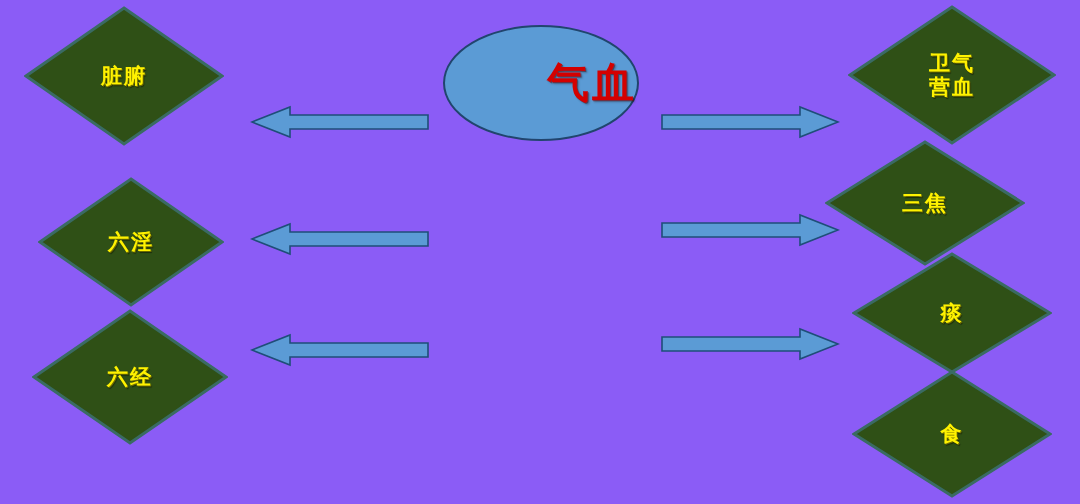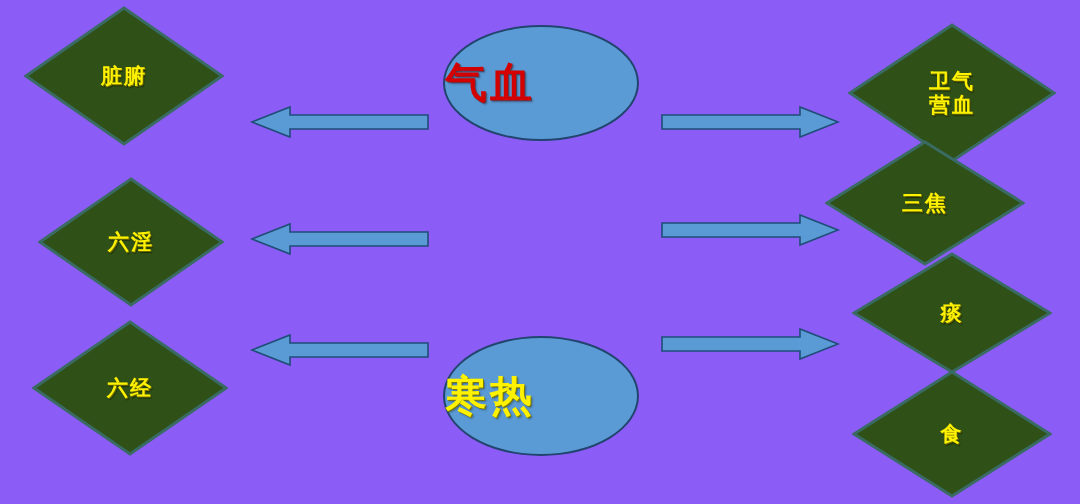--- a/index.html
+++ b/index.html
@@ -42,21 +42,21 @@
   }
 
   
   .ellipse {
     position: absolute;
     border-radius: 50%;
     background: #5b9bd5;
     border: 2px solid #21456e;
     display: flex;
     align-items: center;
-    justify-content: flex-start;
+    justify-content: flex-end;
     box-sizing: border-box;
   }
   .ellipse .elabel {
     font-weight: bold;
     letter-spacing: 3px;
     white-space: nowrap;
   }
   .elabel.red {
     color: #d40000;
     text-shadow: 1px 1px 0 rgba(90,0,0,0.45), 2px 2px 2px rgba(0,0,0,0.25);
@@ -83,38 +83,35 @@
     <div class="dlabel" style="font-size:21px;">脏腑</div>
   </div>
 
   <div class="diamond" style="left:38px; top:177px; width:186px; height:130px;">
     <svg class="shape" viewBox="0 0 186 130" preserveAspectRatio="none">
       <polygon points="93,2 184,65 93,128 2,65" fill="#2f5016" stroke="#3a6b63" stroke-width="3"></polygon>
     </svg>
     <div class="dlabel" style="font-size:21px;">六淫</div>
   </div>
 
-  <div class="diamond" style="left:32px; top:320px; width:196px; height:136px;">
+  <div class="diamond" style="left:32px; top:309px; width:196px; height:136px;">
     <svg class="shape" viewBox="0 0 196 136" preserveAspectRatio="none">
       <polygon points="98,2 194,68 98,134 2,68" fill="#2f5016" stroke="#3a6b63" stroke-width="3"></polygon>
     </svg>
     <div class="dlabel" style="font-size:21px;">六经</div>
   </div>
 
   <div class="ellipse" style="left:443px; top:25px; width:196px; height:116px;">
     <span class="elabel red" style="font-size:42px;">气血</span>
   </div>
 
 
 
-  <div class="ellipse" style="left:443px; top:336px; width:196px; height:120px;">
-    <span class="elabel yellow" style="font-size:42px;">寒热</span>
-  </div>
 
-  <div class="diamond" style="left:848px; top:23px; width:208px; height:140px;justify-content:center;">
+  <div class="diamond" style="left:848px; top:5px; width:208px; height:140px;justify-content:center;">
     <svg class="shape" viewBox="0 0 208 140" preserveAspectRatio="none">
       <polygon points="104,2 206,70 104,138 2,70" fill="#2f5016" stroke="#3a6b63" stroke-width="3"></polygon>
     </svg>
     <div class="dlabel" style="font-size:21px; line-height:1.15;">卫气
 营血</div>
   </div>
 
   <div class="diamond" style="left:825px; top:140px; width:200px; height:126px;">
     <svg class="shape" viewBox="0 0 200 126" preserveAspectRatio="none">
       <polygon points="100,2 198,63 100,124 2,63" fill="#2f5016" stroke="#3a6b63" stroke-width="3"></polygon>

